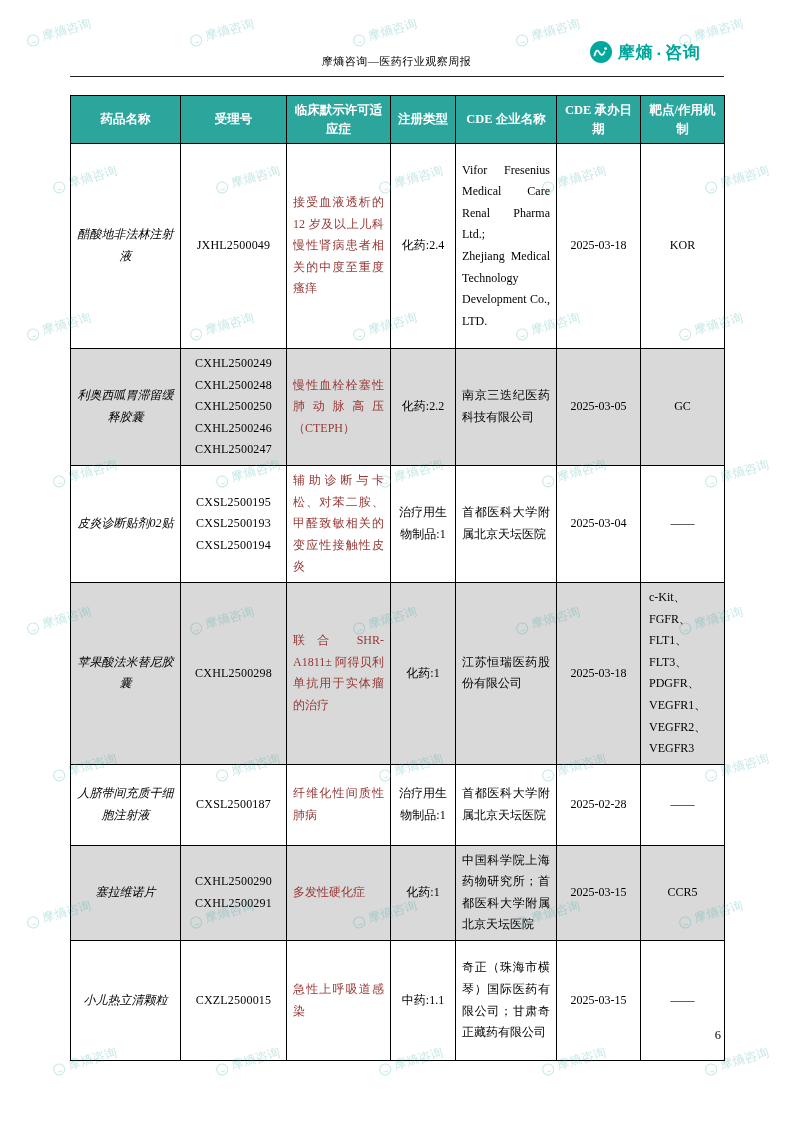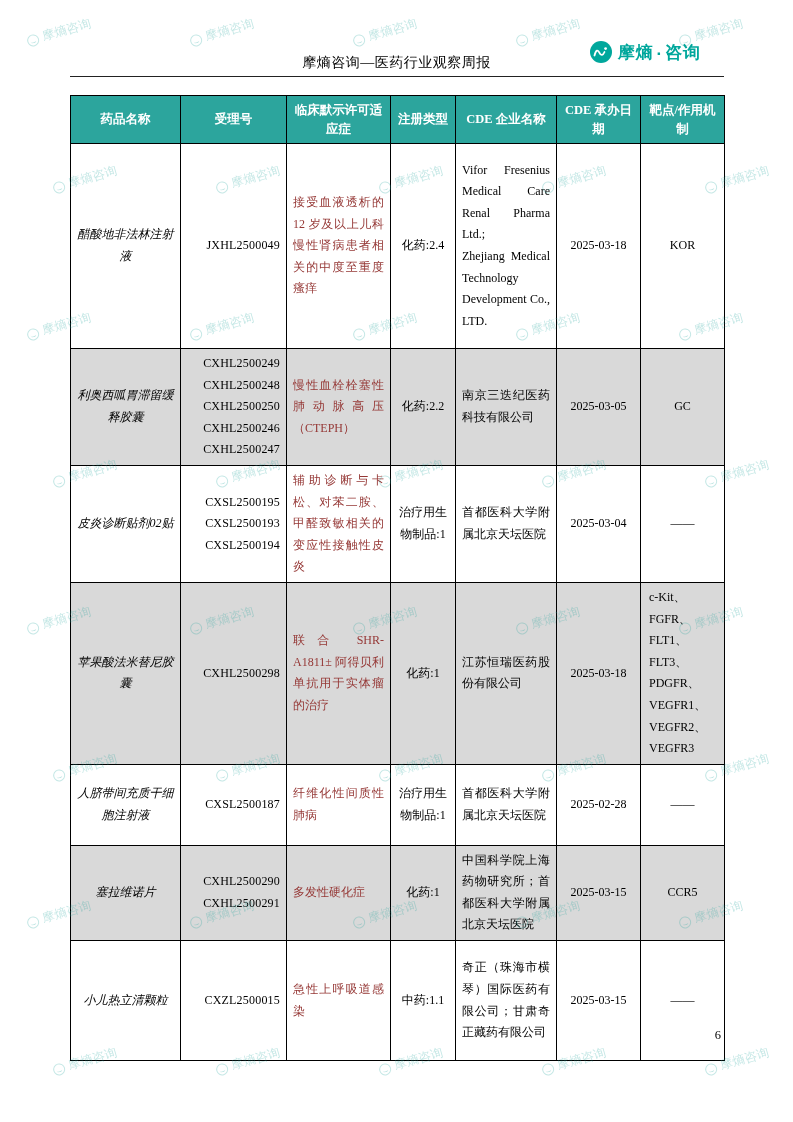--- a/index.html
+++ b/index.html
@@ -32,21 +32,21 @@
   .wm-icon::after {
     content:""; position:absolute; left:2px; top:3px;
     width:6px; height:4px;
     border-bottom:1.2px solid currentColor; border-radius:50%;
   }
 
   
   .content { position:relative; z-index:1; }
   .header-title {
     position:absolute; top:54px; left:0; width:100%;
-    text-align:center; font-size:14px; letter-spacing:0.5px;
+    text-align:center; font-size:11px; letter-spacing:0.5px;
   }
   .logo {
     position:absolute; top:40px; right:92px;
     display:flex; align-items:center; gap:5px;
   }
   .logo-mark { width:24px; height:24px; display:block; }
   .logo-text {
     font-family:Liberation Mono, monospace;
     font-weight:bold; font-size:17px;
     color:var(--accent,#00A79C); letter-spacing:1px;
@@ -71,21 +71,21 @@
   .drug-table th {
     background:var(--header-bg,#2CA59D);
     color:#fff; font-weight:bold;
     font-size:12.5px; line-height:1.5;
     text-align:center;
   }
   .drug-table td { line-height:1.8; white-space:pre-line; }
   tr.alt td { background:var(--alt-row,#D9D9D9); }
 
   .cell-name      { text-align:center;font-style:italic; }
-  .cell-numbers   { text-align:right; letter-spacing:0.2px; }
+  .cell-numbers   { text-align:center; letter-spacing:0.2px; }
   .cell-indication{ text-align:justify; color:var(--indication,#953735); }
   .cell-type      { text-align:center; }
   .cell-company   { text-align:justify;margin-top:24px; }
   .cell-date      { text-align:center; }
   .cell-target    { text-align:center; }
   .cell-target.list-left { text-align:left; padding-left:8px; }
 
   
   .page-number {
     position:absolute; top:1028px; right:72px;

